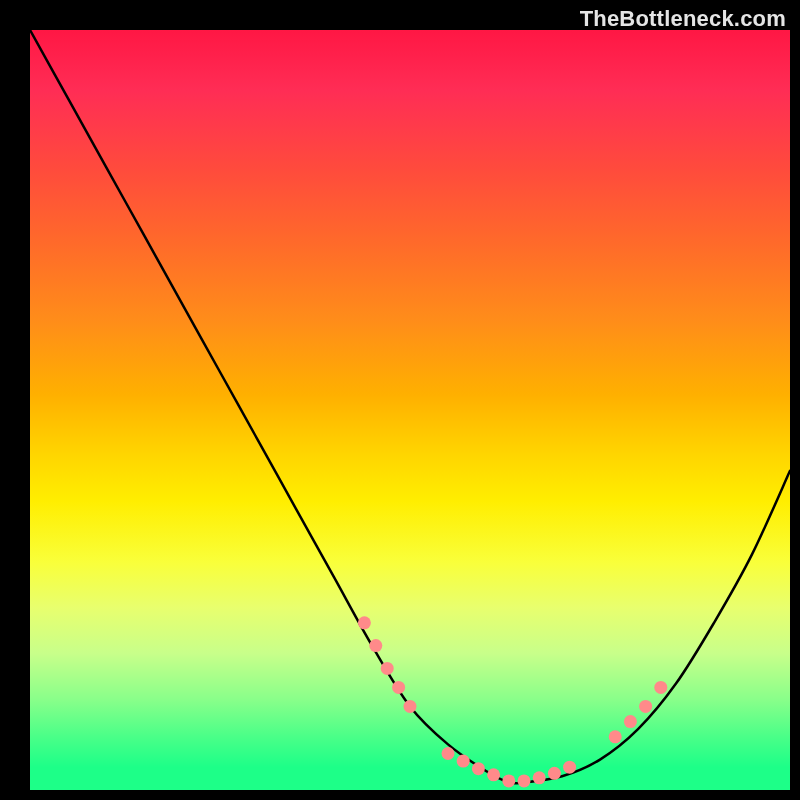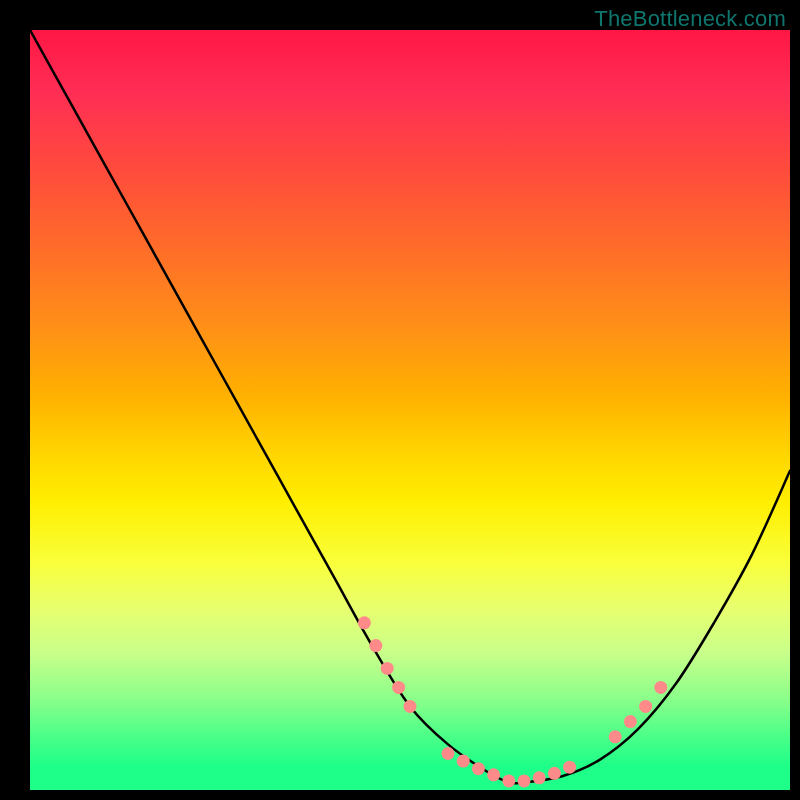--- a/index.html
+++ b/index.html
@@ -32,23 +32,23 @@
       #8aff8a 88%,
       #4aff88 93%,
       #1dff88 97%,
       #1dff88 100%
     );
   }
   .watermark {
     position: absolute;
     top: 6px;
     right: 14px;
-    color: #0f766e;
+    color: #e5e5e5;
     font-size: 22px;
-    font-weight: 400;
+    font-weight: 700;
     letter-spacing: 0.2px;
     z-index: 10;
   }
   svg.curve {
     position: absolute;
     left: 0;
     top: 0;
     width: 760px;
     height: 760px;
     z-index: 5;

